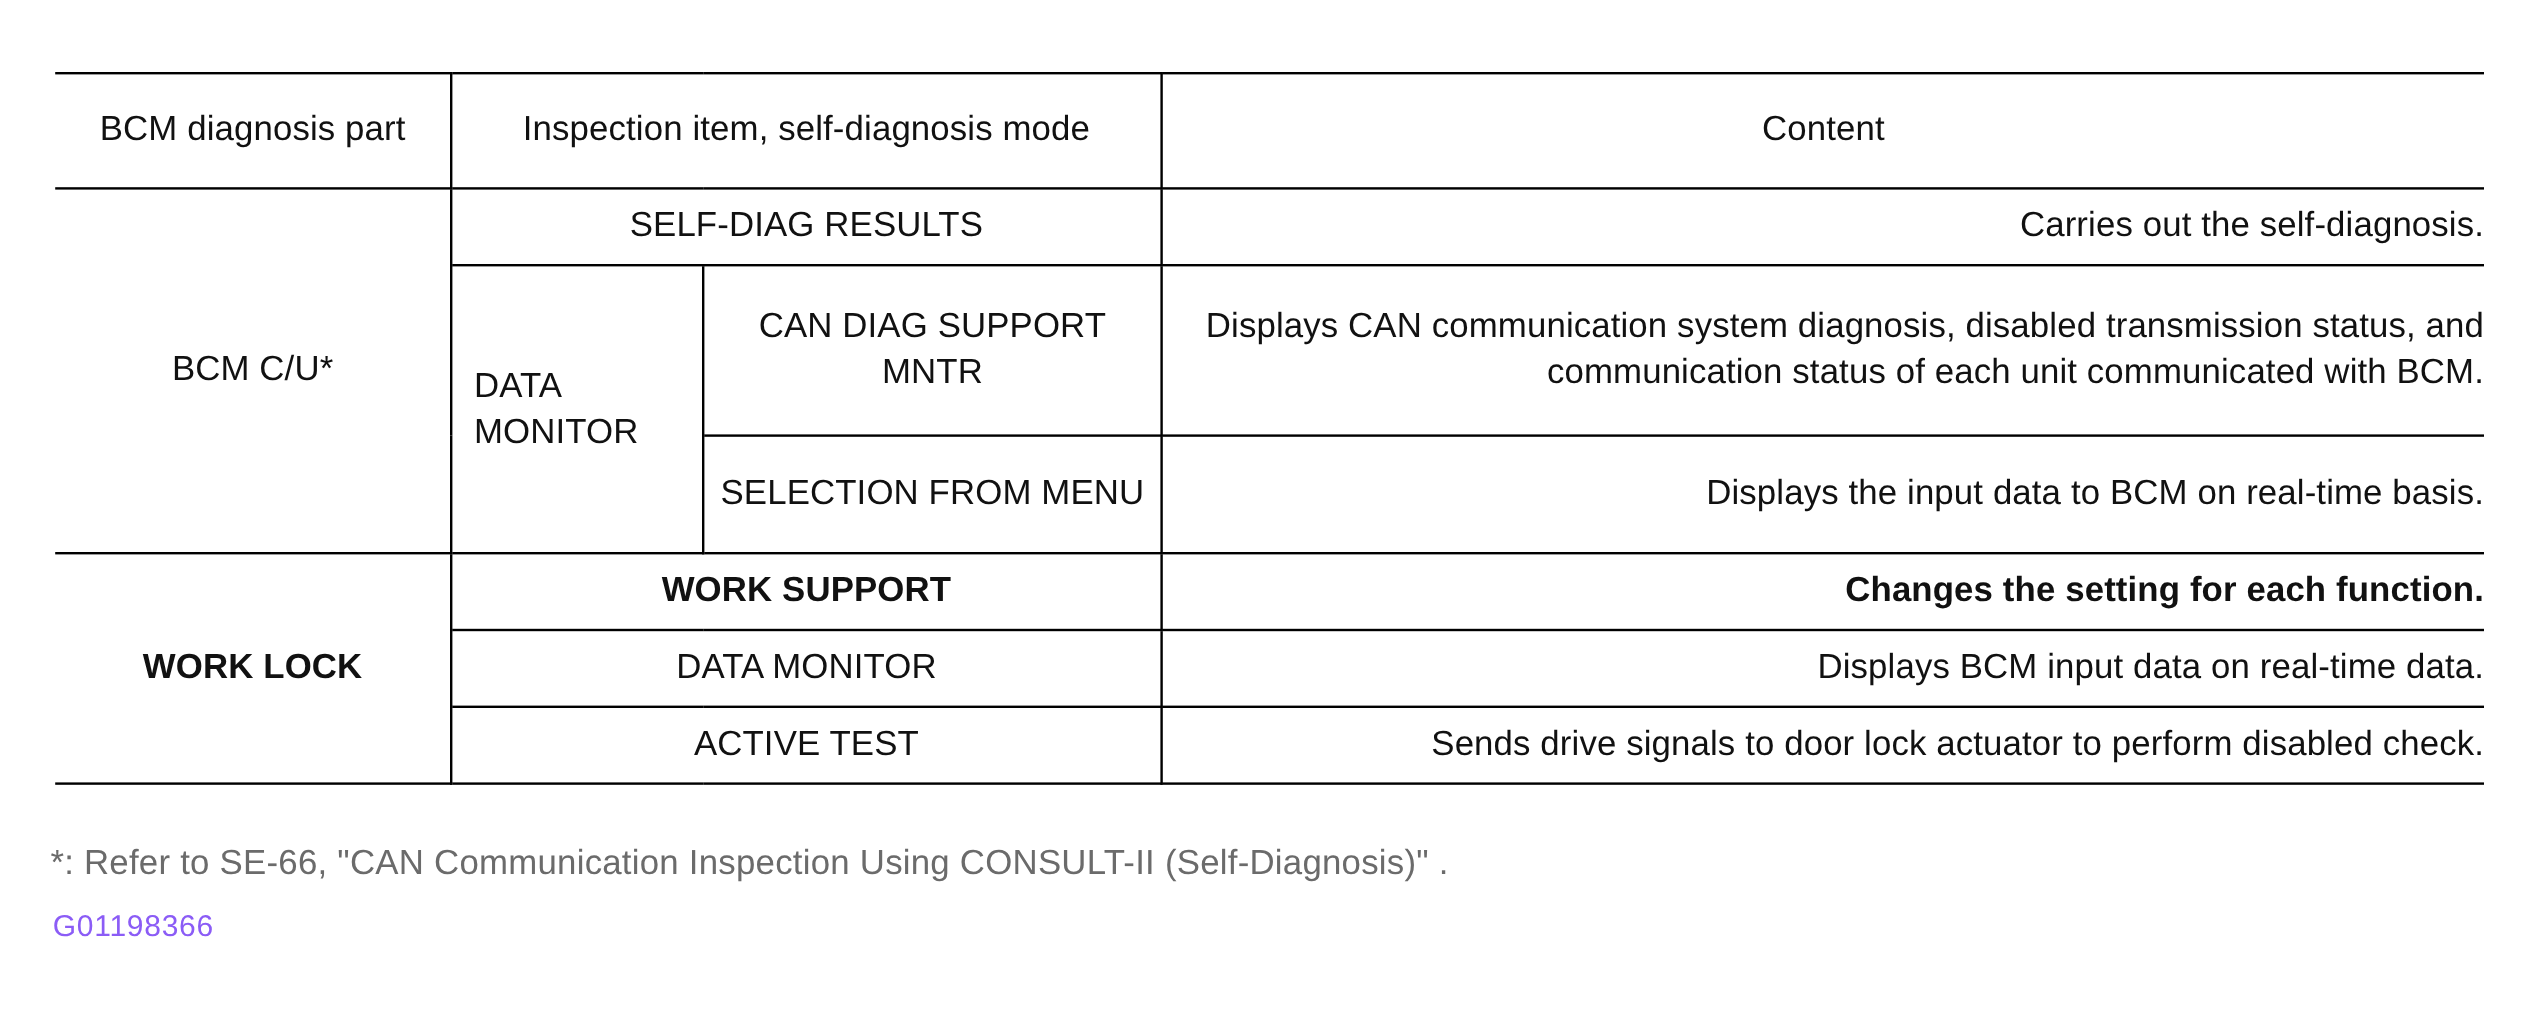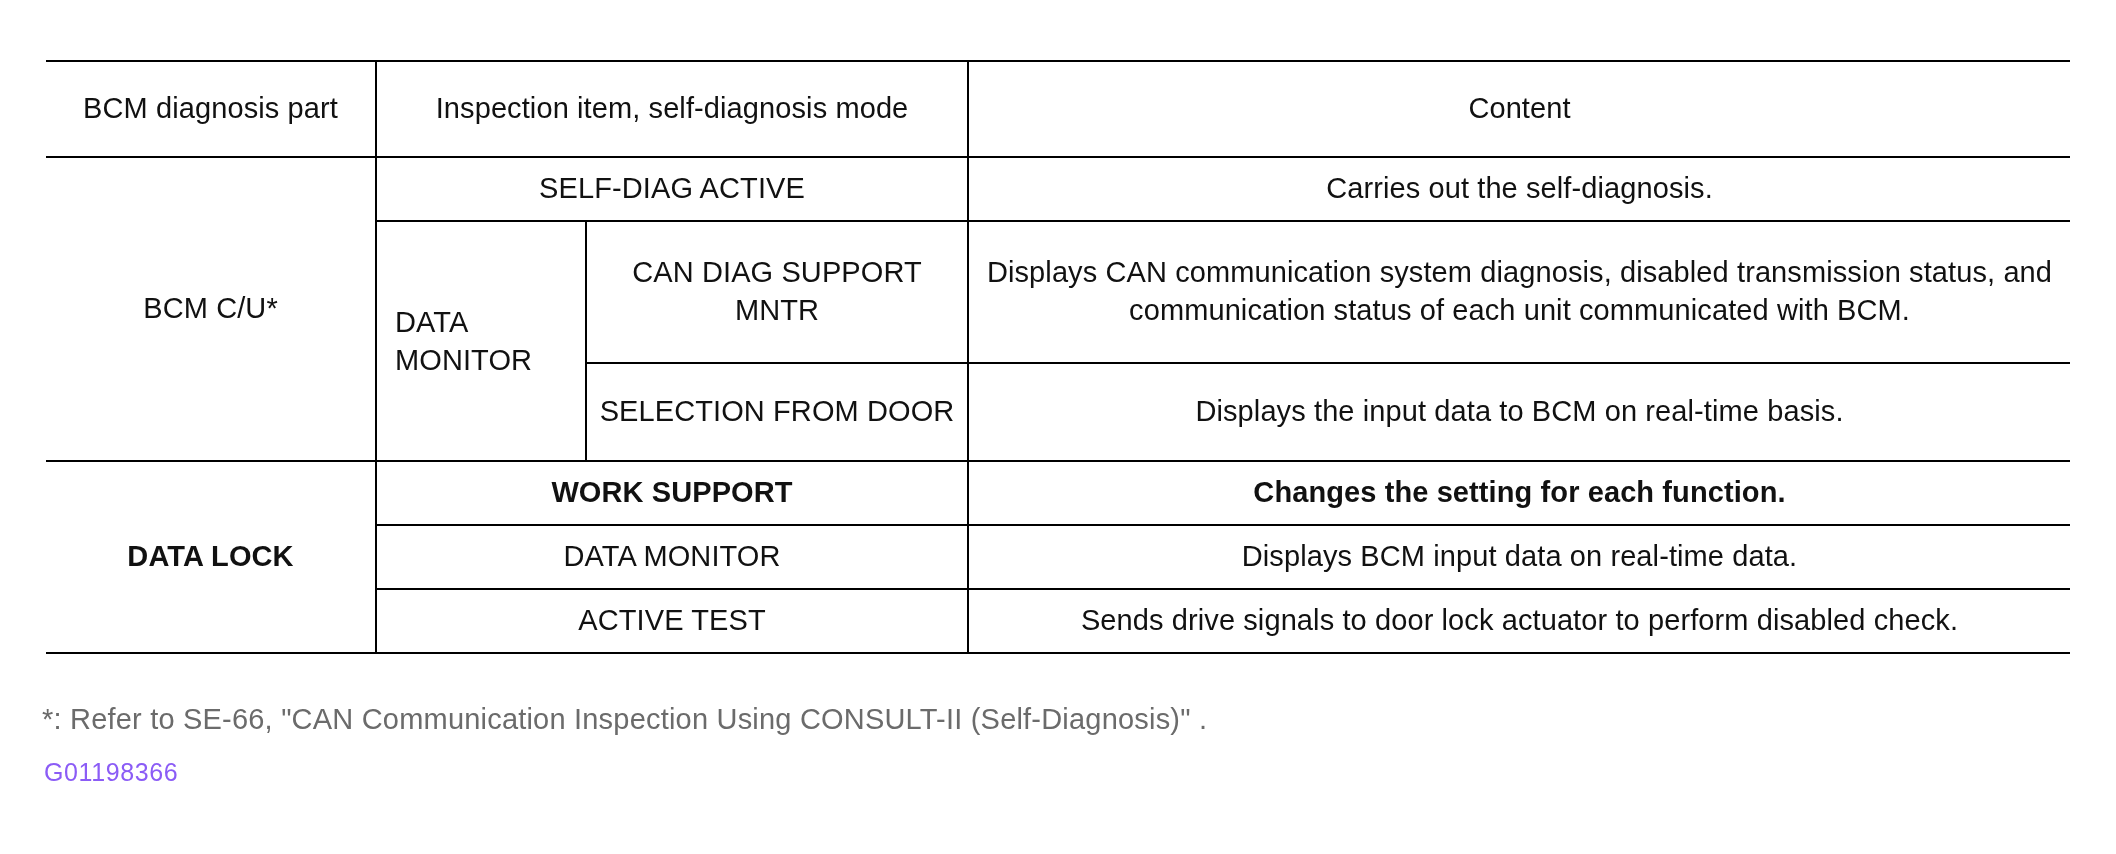--- a/index.html
+++ b/index.html
@@ -49,21 +49,21 @@
   .rule-top td { border-top: 6px solid #000000; }
   .hdr td { border-bottom: 5px solid #000000; }
   .rule-midheavy td { border-top: 5px solid #000000; font-weight: bold; }
   .rule-bottom td { border-bottom: 7px solid #000000; margin-left: 31px; }
 
   
   table.spec tr td:first-child { border-left: none; }
   table.spec tr td:last-child { border-right: none; }
 
   .c-center  { text-align: center; }
-  .c-left    { text-align: center; }
+  .c-left    { text-align: right; }
 
   .pad-center { padding: 16px 14px; }
   .pad-left   { padding: 16px 20px; }
 
   .cell-part   { font-size: 30px; }
   .cell-mode   { font-size: 30px; }
   .cell-content{ font-size: 30px; }
 
   .h-part  { height: 94px; }
   .r-sdr   { height: 62px; }
@@ -115,39 +115,39 @@
 
       <tbody>
           <tr class="rule-top hdr">
         <td class="c-center pad-center cell-part h-part">BCM diagnosis part</td>
         <td class="c-center pad-center cell-mode" colspan="2">Inspection item, self-diagnosis mode</td>
         <td class="c-center pad-center cell-content">Content</td>
       </tr>
 
       <tr>
         <td class="c-center pad-center cell-part" rowspan="3">BCM C/U*</td>
-        <td class="c-center pad-center cell-mode r-sdr" colspan="2">SELF-DIAG ACTIVE</td>
+        <td class="c-center pad-center cell-mode r-sdr" colspan="2">SELF-DIAG RESULTS</td>
         <td class="c-left pad-left cell-content">Carries out the self-diagnosis.</td>
       </tr>
 
       <tr>
         <td class="cell-mode" rowspan="2">
           <span class="datamon">DATA MONITOR</span>
         </td>
         <td class="c-center pad-center cell-mode r-can">CAN DIAG SUPPORT MNTR</td>
         <td class="c-left pad-left cell-content">Displays CAN communication system diagnosis, disabled transmission status, and communication status of each unit communicated with BCM.</td>
       </tr>
 
       <tr>
-        <td class="c-center pad-center cell-mode r-sfm">SELECTION FROM DOOR</td>
+        <td class="c-center pad-center cell-mode r-sfm">SELECTION FROM MENU</td>
         <td class="c-left pad-left cell-content">Displays the input data to BCM on real-time basis.</td>
       </tr>
 
       <tr class="rule-midheavy">
-        <td class="c-center pad-center cell-part" rowspan="3">DATA LOCK</td>
+        <td class="c-center pad-center cell-part" rowspan="3">WORK LOCK</td>
         <td class="c-center pad-center cell-mode r-ws" colspan="2">WORK SUPPORT</td>
         <td class="c-left pad-left cell-content">Changes the setting for each function.</td>
       </tr>
 
       <tr>
         <td class="c-center pad-center cell-mode r-dm" colspan="2">DATA MONITOR</td>
         <td class="c-left pad-left cell-content">Displays BCM input data on real-time data.</td>
       </tr>
 
       <tr class="rule-bottom">

